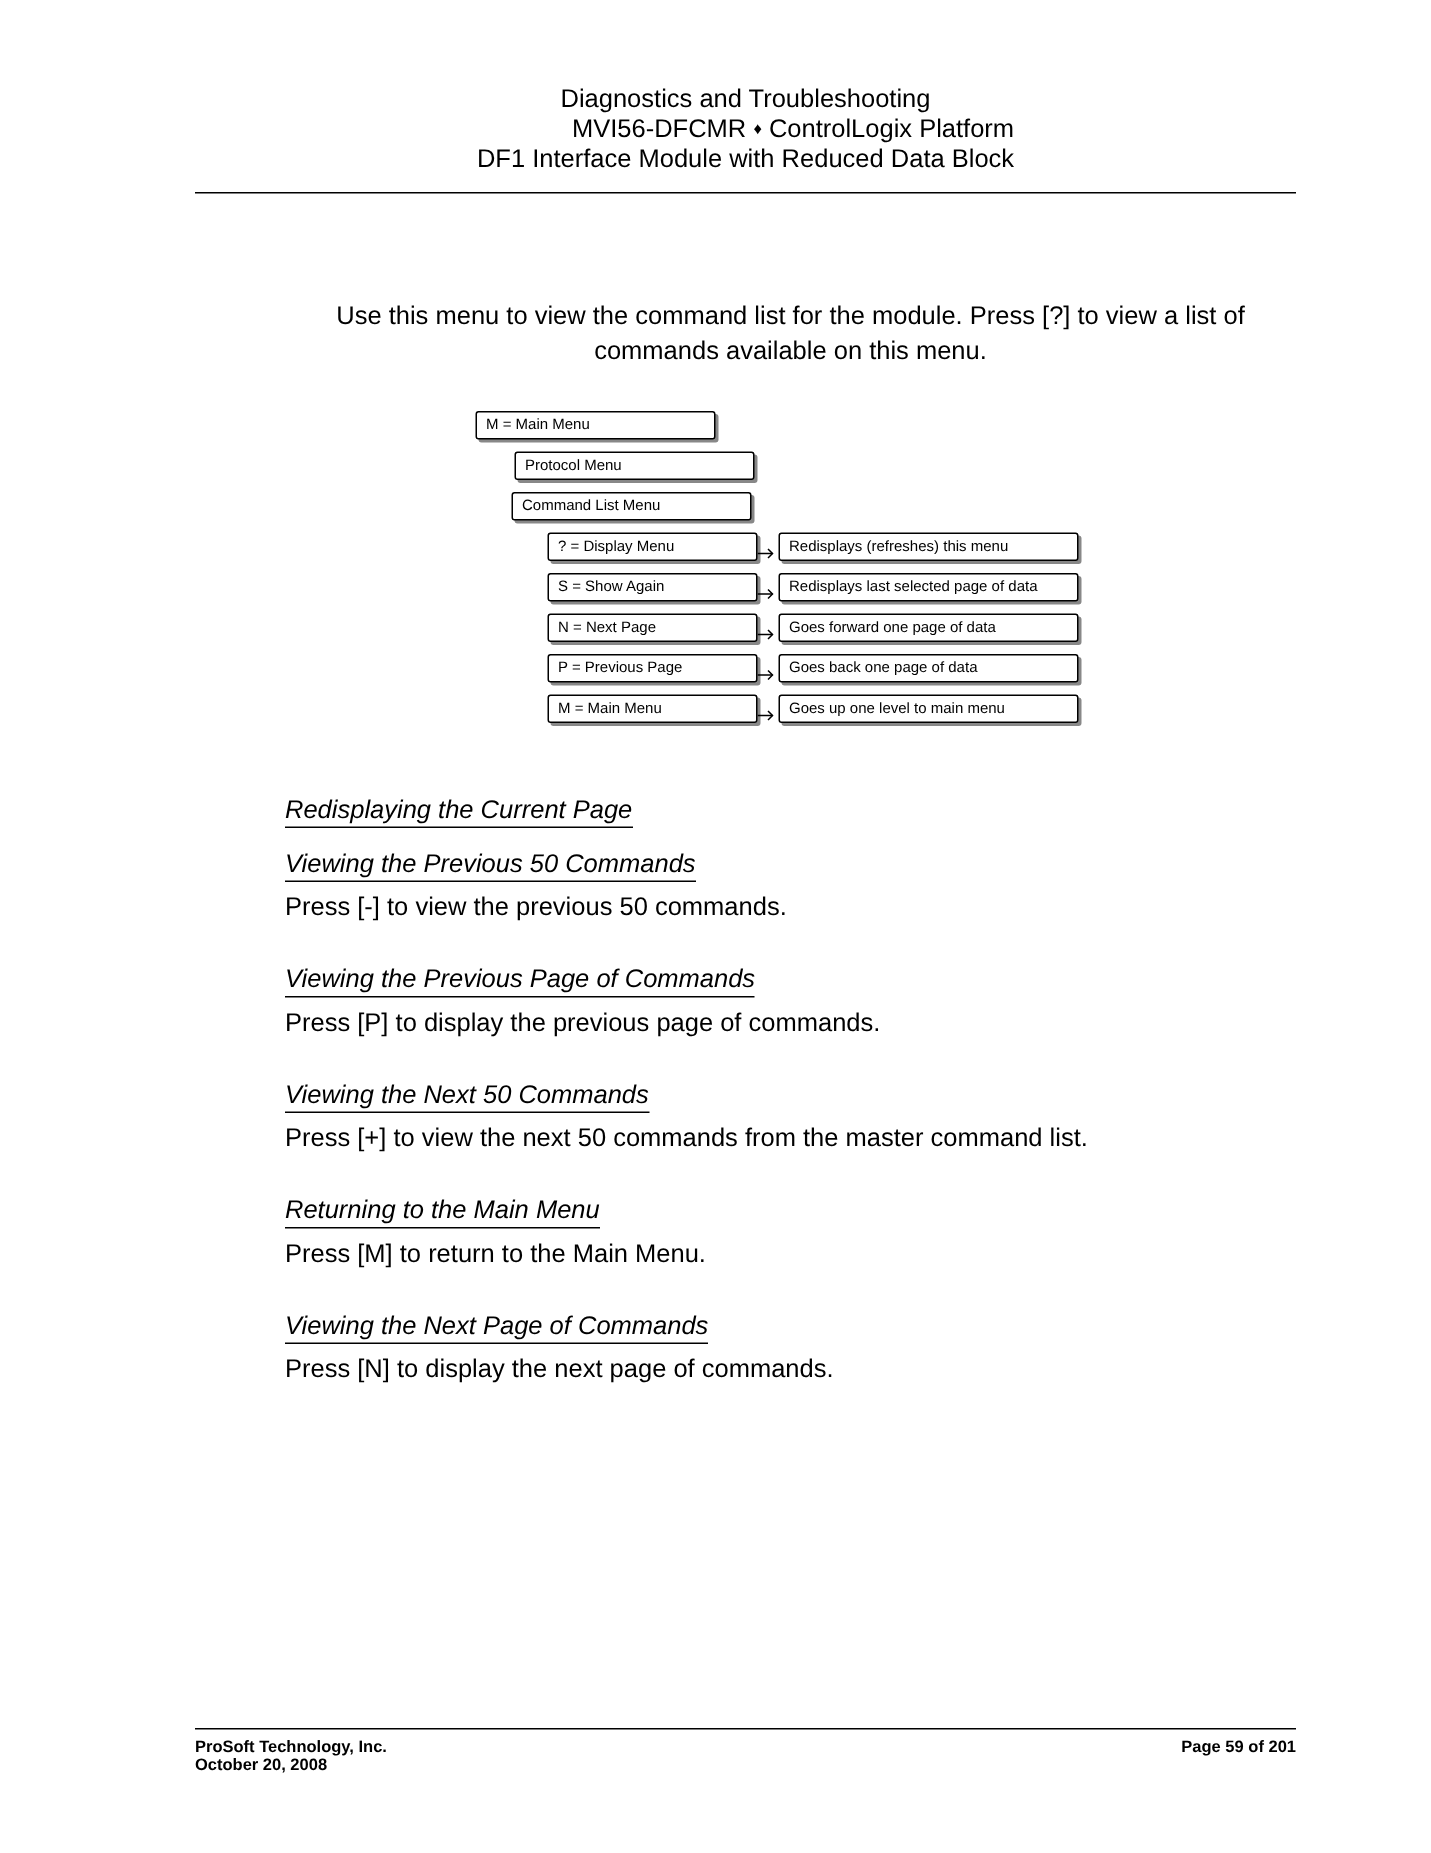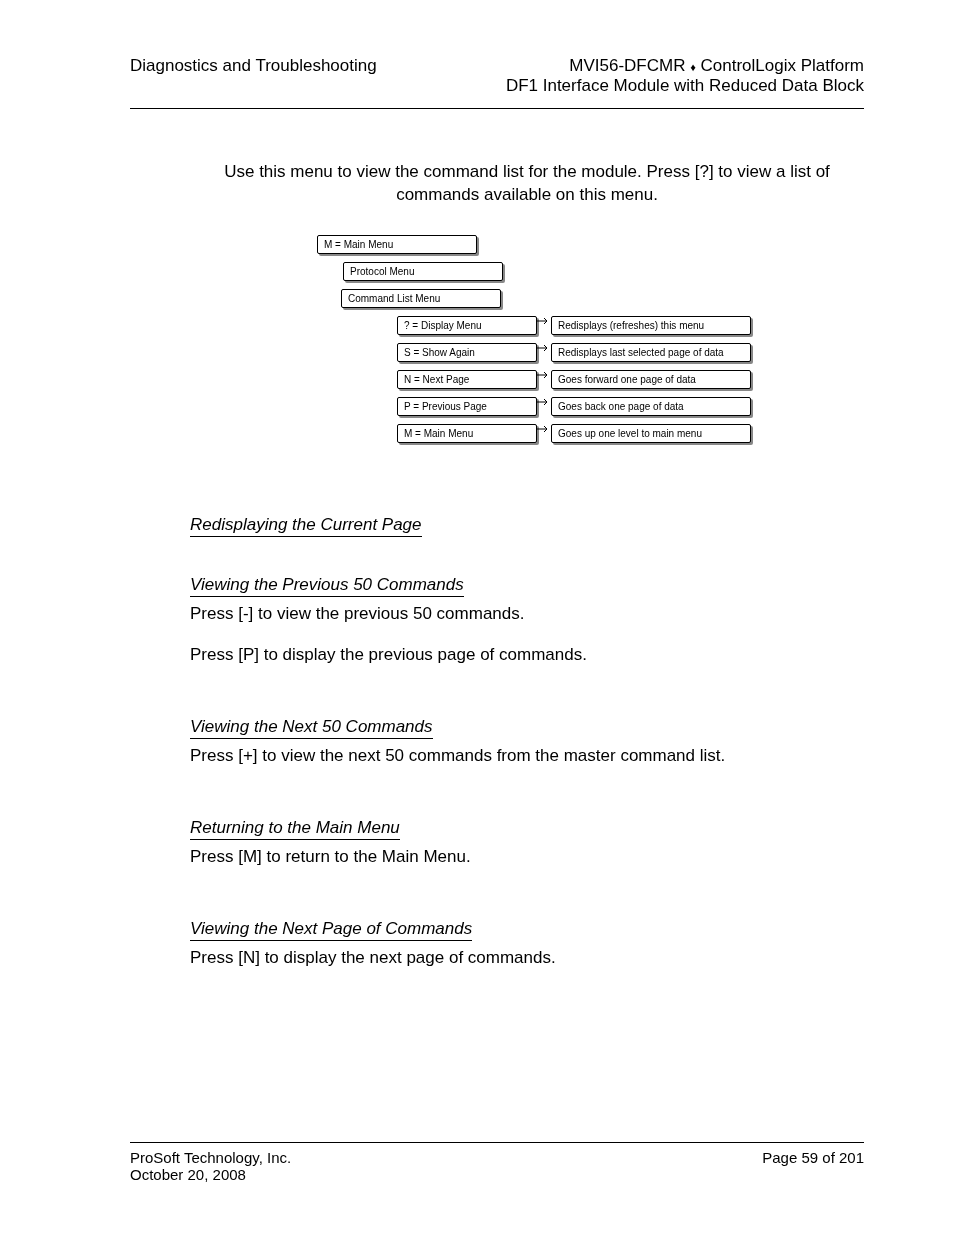--- a/index.html
+++ b/index.html
@@ -6,25 +6,26 @@
   html, body { width: 954px; height: 1235px; background: #fff; font-family: Arial, Helvetica, sans-serif; color: #000; }
   .page {
     position: relative;
     width: 954px;
     height: 1235px;
     padding: 56px 90px 40px 130px;
   }
   .header {
     display: flex;
     justify-content: space-between;
-    align-items: flex-start;
+    align-items: center;
     font-size: 17px;
     padding-bottom: 12px;
     border-bottom: 1.5px solid #000;
-    margin-bottom: 52px;
+    margin-bottom: 71px;
+    flex-direction: column;
   }
   .header-right { text-align: right; }
   .diamond { font-size: 11px; vertical-align: middle; }
   .body {
     padding-left: 60px;
   }
   .intro {
     font-size: 17px;
     line-height: 1.35;
     margin-bottom: 28px;
@@ -43,22 +44,22 @@
     background: #fff;
     box-shadow: 2px 2px 0 #888;
     margin-bottom: 8px;
     width: 160px;
   }
   .lvl0 { margin-left: 0; }
   .lvl1 { margin-left: 26px; }
   .lvl2 { margin-left: 24px; }
   .lvl3-row {
     display: flex;
-    align-items: flex-start;
-    margin-left: 80px;
+    align-items: flex-end;
+    margin-left: 48px;
     margin-bottom: 8px;
   }
   .lvl3-row .cmd {
     border: 1px solid #000;
     border-radius: 2px;
     font-size: 10px;
     padding: 3px 6px;
     background: #fff;
     box-shadow: 2px 2px 0 #888;
     width: 140px;
@@ -81,37 +82,38 @@
     width: 200px;
     flex: 0 0 200px;
   }
   .section-heading {
     font-style: italic;
     font-size: 17px;
     border-bottom: 1px solid #000;
     display: inline-block;
     padding-bottom: 1px;
     margin-bottom: 6px;
-    margin-top: 32px;
+    margin-top: 8px;
   }
   .section-text {
     font-size: 17px;
     line-height: 1.35;
     margin-bottom: 18px;
   }
   .footer {
     position: absolute;
     left: 130px;
     right: 90px;
     bottom: 52px;
     border-top: 1.5px solid #000;
     padding-top: 6px;
     display: flex;
     justify-content: space-between;
-    font-size: 15px;
+    font-size: 11px;
+    font-weight: bold;
   }
   .footer-left { text-align: left; }
   .footer-right { text-align: right; }
   .key { font-weight: normal; }
 </style>
 </head>
 <body>
 
 <div class="page">
 
@@ -193,20 +195,21 @@
     </div>
 
     <div>
       <div class="section-heading">Viewing the Previous 50 Commands</div>
       <p class="section-text">
         <span>Press </span><span class="key">[-]</span><span> to view the previous 50 commands.</span>
       </p>
     </div>
 
     <div>
+      <div class="section-heading">Viewing the Previous Page of Commands</div>
       <p class="section-text">
         <span>Press </span><span class="key">[P]</span><span> to display the previous page of commands.</span>
       </p>
     </div>
 
     <div>
       <div class="section-heading">Viewing the Next 50 Commands</div>
       <p class="section-text">
         <span>Press </span><span class="key">[+]</span><span> to view the next 50 commands from the master command list.</span>
       </p>

